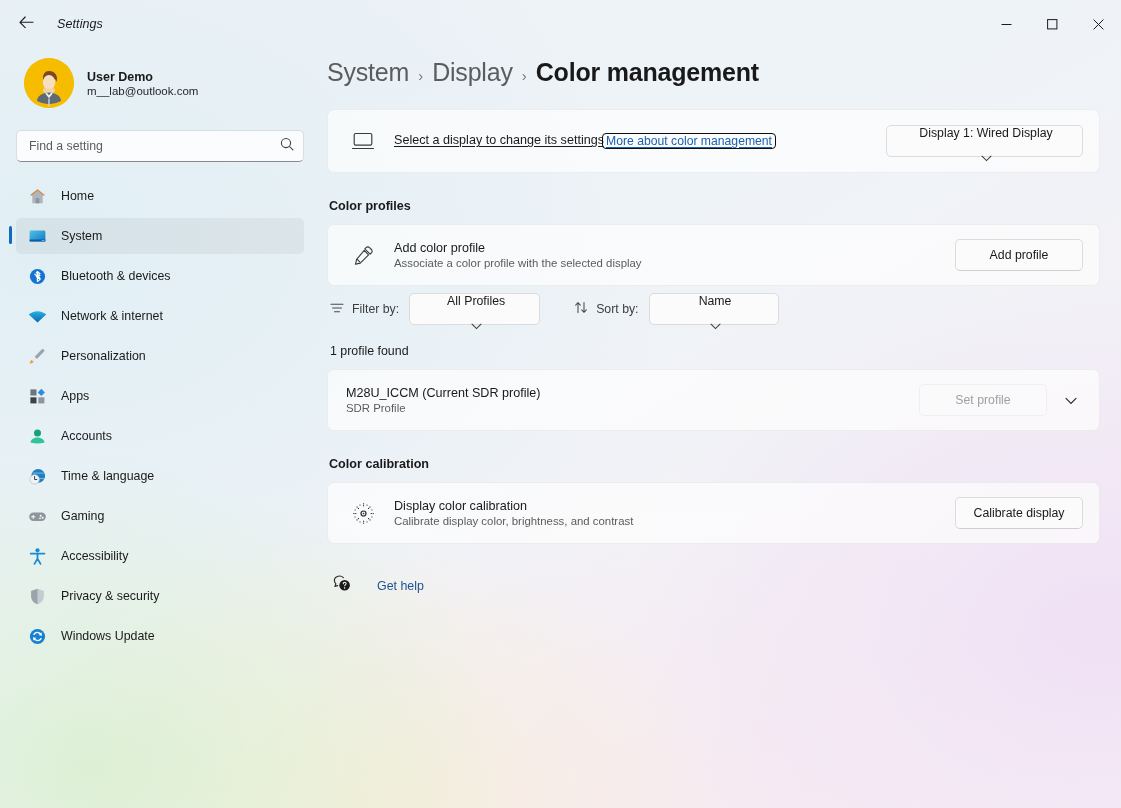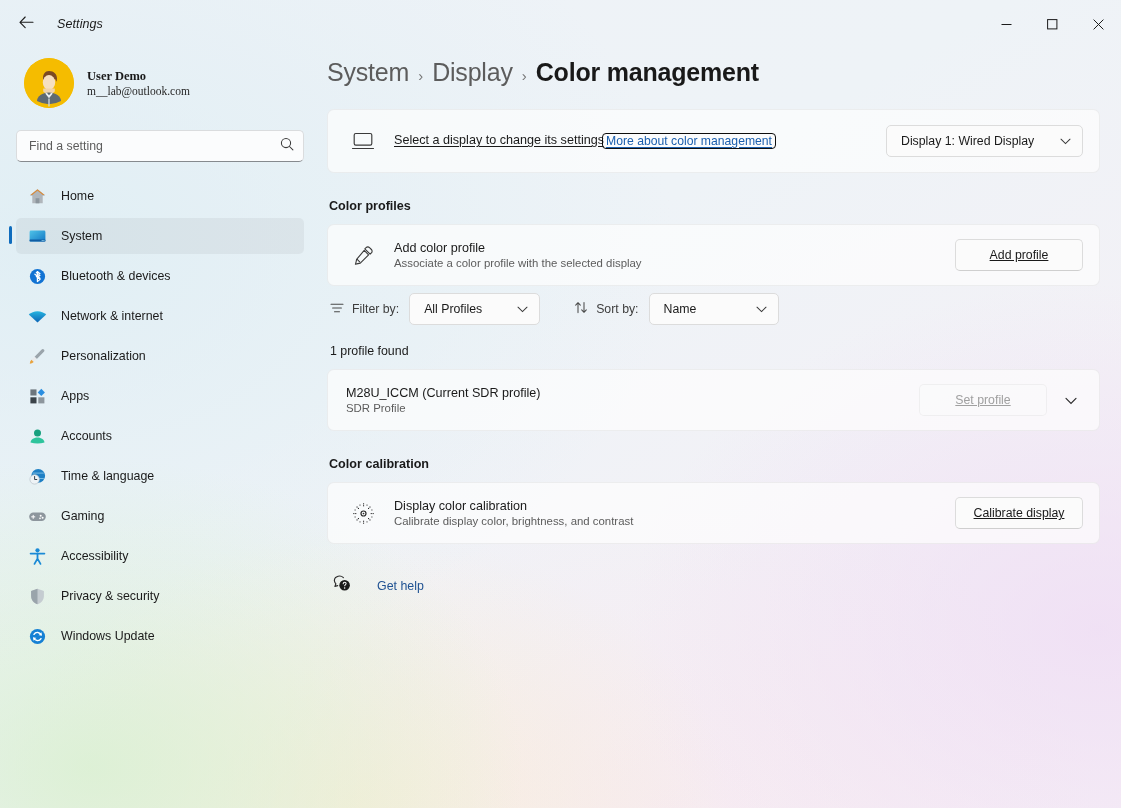--- a/index.html
+++ b/index.html
@@ -50,21 +50,21 @@
   }
   .account {
     display: flex; align-items: center; gap: 13px;
     padding: 10px 0 14px 8px;
   }
   .avatar {
     width: 50px; height: 50px; border-radius: 50%;
     background: #f5bc00; position: relative; overflow: hidden;
     flex: 0 0 50px;
   }
-  .acct-text { display: flex; flex-direction: column; gap: 1px; font-family: Liberation Serif, serif; }
+  .acct-text { display: flex; flex-direction: column; gap: 1px; }
   .acct-name { font-size: 12.5px; font-weight: 700; color: #1a1a1a; }
   .acct-mail { font-size: 11.5px; color: #272727; }
 
   .searchbox {
     height: 32px; margin: 8px 0 10px 0;
     background: #fbfcfd; border: 1px solid #dadcde;
     border-bottom: 1.6px solid #868a8e;
     border-radius: 5px;
     display: flex; align-items: center;
     padding: 0 9px 0 12px;
@@ -146,33 +146,33 @@
     margin: 0 0 11px 2px;
   }
   .sec-gap { height: 26px; }
 
   .btn {
     height: 32px; min-width: 128px; padding: 0 14px;
     background: #fbfbfb; border: 1px solid #dcdcdc;
     border-bottom-color: #cfcfcf;
     border-radius: 5px; cursor: pointer;
     font-family: inherit; font-size: 12.3px; color: #1a1a1a;
-    display: flex; align-items: center; justify-content: center; text-decoration: underline;
+    display: flex; align-items: center; justify-content: center;
   }
   .btn.disabled {
     color: #a0a0a0; background: rgba(251,251,251,0.45);
     border-color: rgba(0,0,0,0.045); cursor: default;
   }
 
   .combo {
     height: 32px; padding: 0 11px 0 14px;
     background: #fbfbfb; border: 1px solid #dcdcdc;
     border-radius: 5px; cursor: pointer;
     display: flex; align-items: center; gap: 11px;
-    font-size: 12.3px; color: #1a1a1a;
+    font-size: 12.3px; color: #1a1a1a; flex-direction: column;
   }
   .combo .cval { flex: 1; }
 
   .filterbar {
     display: flex; align-items: center; gap: 10px;
     margin: 0 0 0 3px; padding-top: 7px;
   }
   .fb-label {
     font-size: 12.3px; color: #3d3d3d;
     display: flex; align-items: center; gap: 8px;

